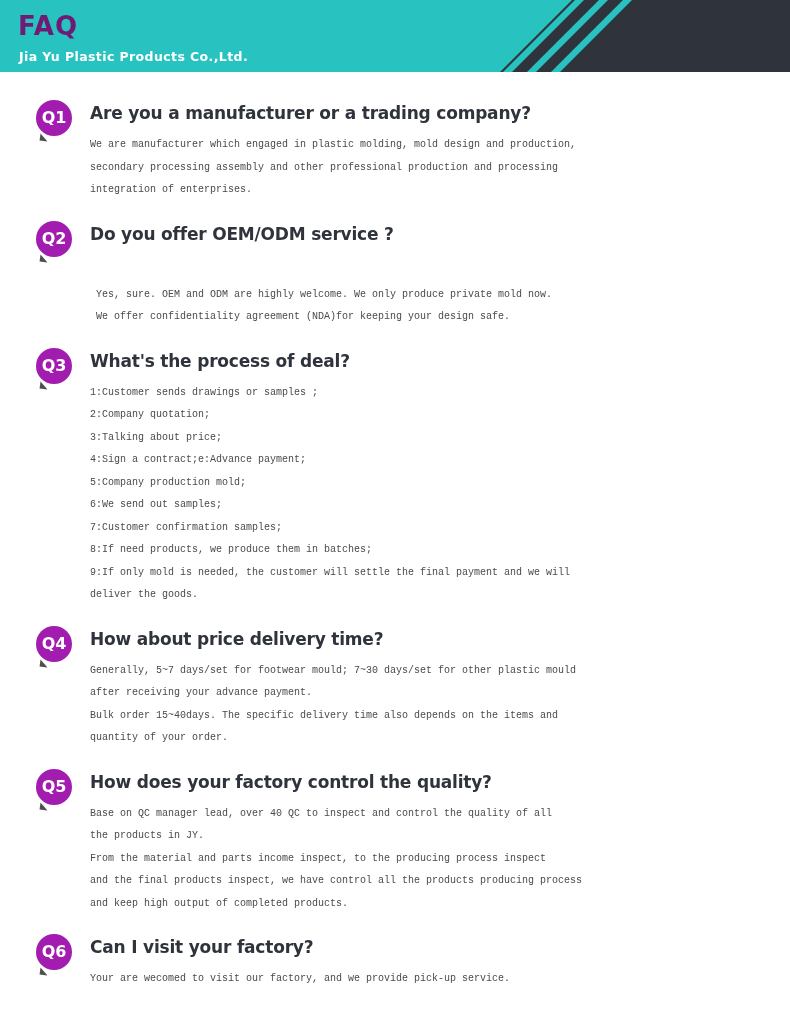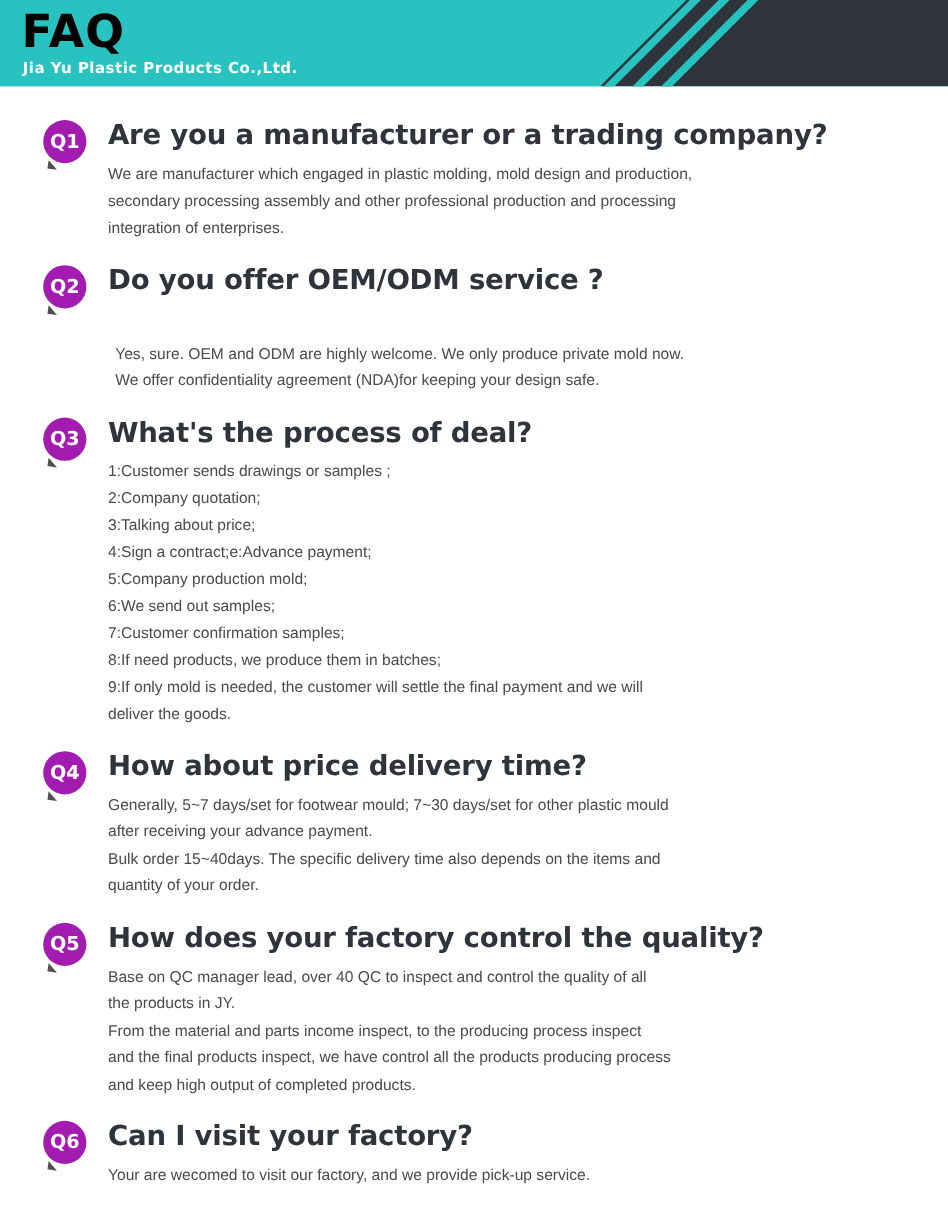--- a/index.html
+++ b/index.html
@@ -39,23 +39,23 @@
     background: #28c3c0;
     transform: skewX(-45deg);
   }
   .stripe.s1 { left: 537px; }
   .stripe.s2 { left: 561px; }
   .stripe.s3 { left: 585px; }
   .header-title {
     position: absolute;
     left: 18px;
     top: 6px;
-    font-size: 38px;
-    font-weight: bold;
-    color: #000000;
+    font-size: 26px;
+    font-weight: bold;
+    color: #701a75;
     letter-spacing: 1px;
     line-height: 40px;
     font-family: "DejaVu Sans", sans-serif;
   }
   .header-sub {
     position: absolute;
     left: 19px;
     top: 49px;
     font-size: 12.5px;
     font-weight: bold;
@@ -95,34 +95,34 @@
     left: 4px;
     bottom: -5px;
     width: 0;
     height: 0;
     border-left: 8px solid #4f4f4f;
     border-top: 7px solid transparent;
     border-bottom: 0 solid transparent;
     transform: rotate(8deg);
   }
   .q-text {
-    font-size: 23px;
+    font-size: 17px;
     font-weight: bold;
     color: #2f333b;
     line-height: 30px;
     margin: 0 0 6px 0;
     font-family: "DejaVu Sans", sans-serif;
     letter-spacing: -0.2px;
   }
   .a-text {
-    font-size: 13px;
+    font-size: 10px;
     color: #4a4a4a;
     line-height: 22.5px;
     margin: 0;
-    font-family: Liberation Sans, sans-serif;
+    font-family: Liberation Mono, monospace;
   }
   .a-text .line { display: block; }
   .indent { padding-left: 6px; margin-top: 35px; }
 </style>
 </head>
 <body>
 
 <div class="header">
   <div class="header-dark"></div>
   <div class="stripe s1"></div>

